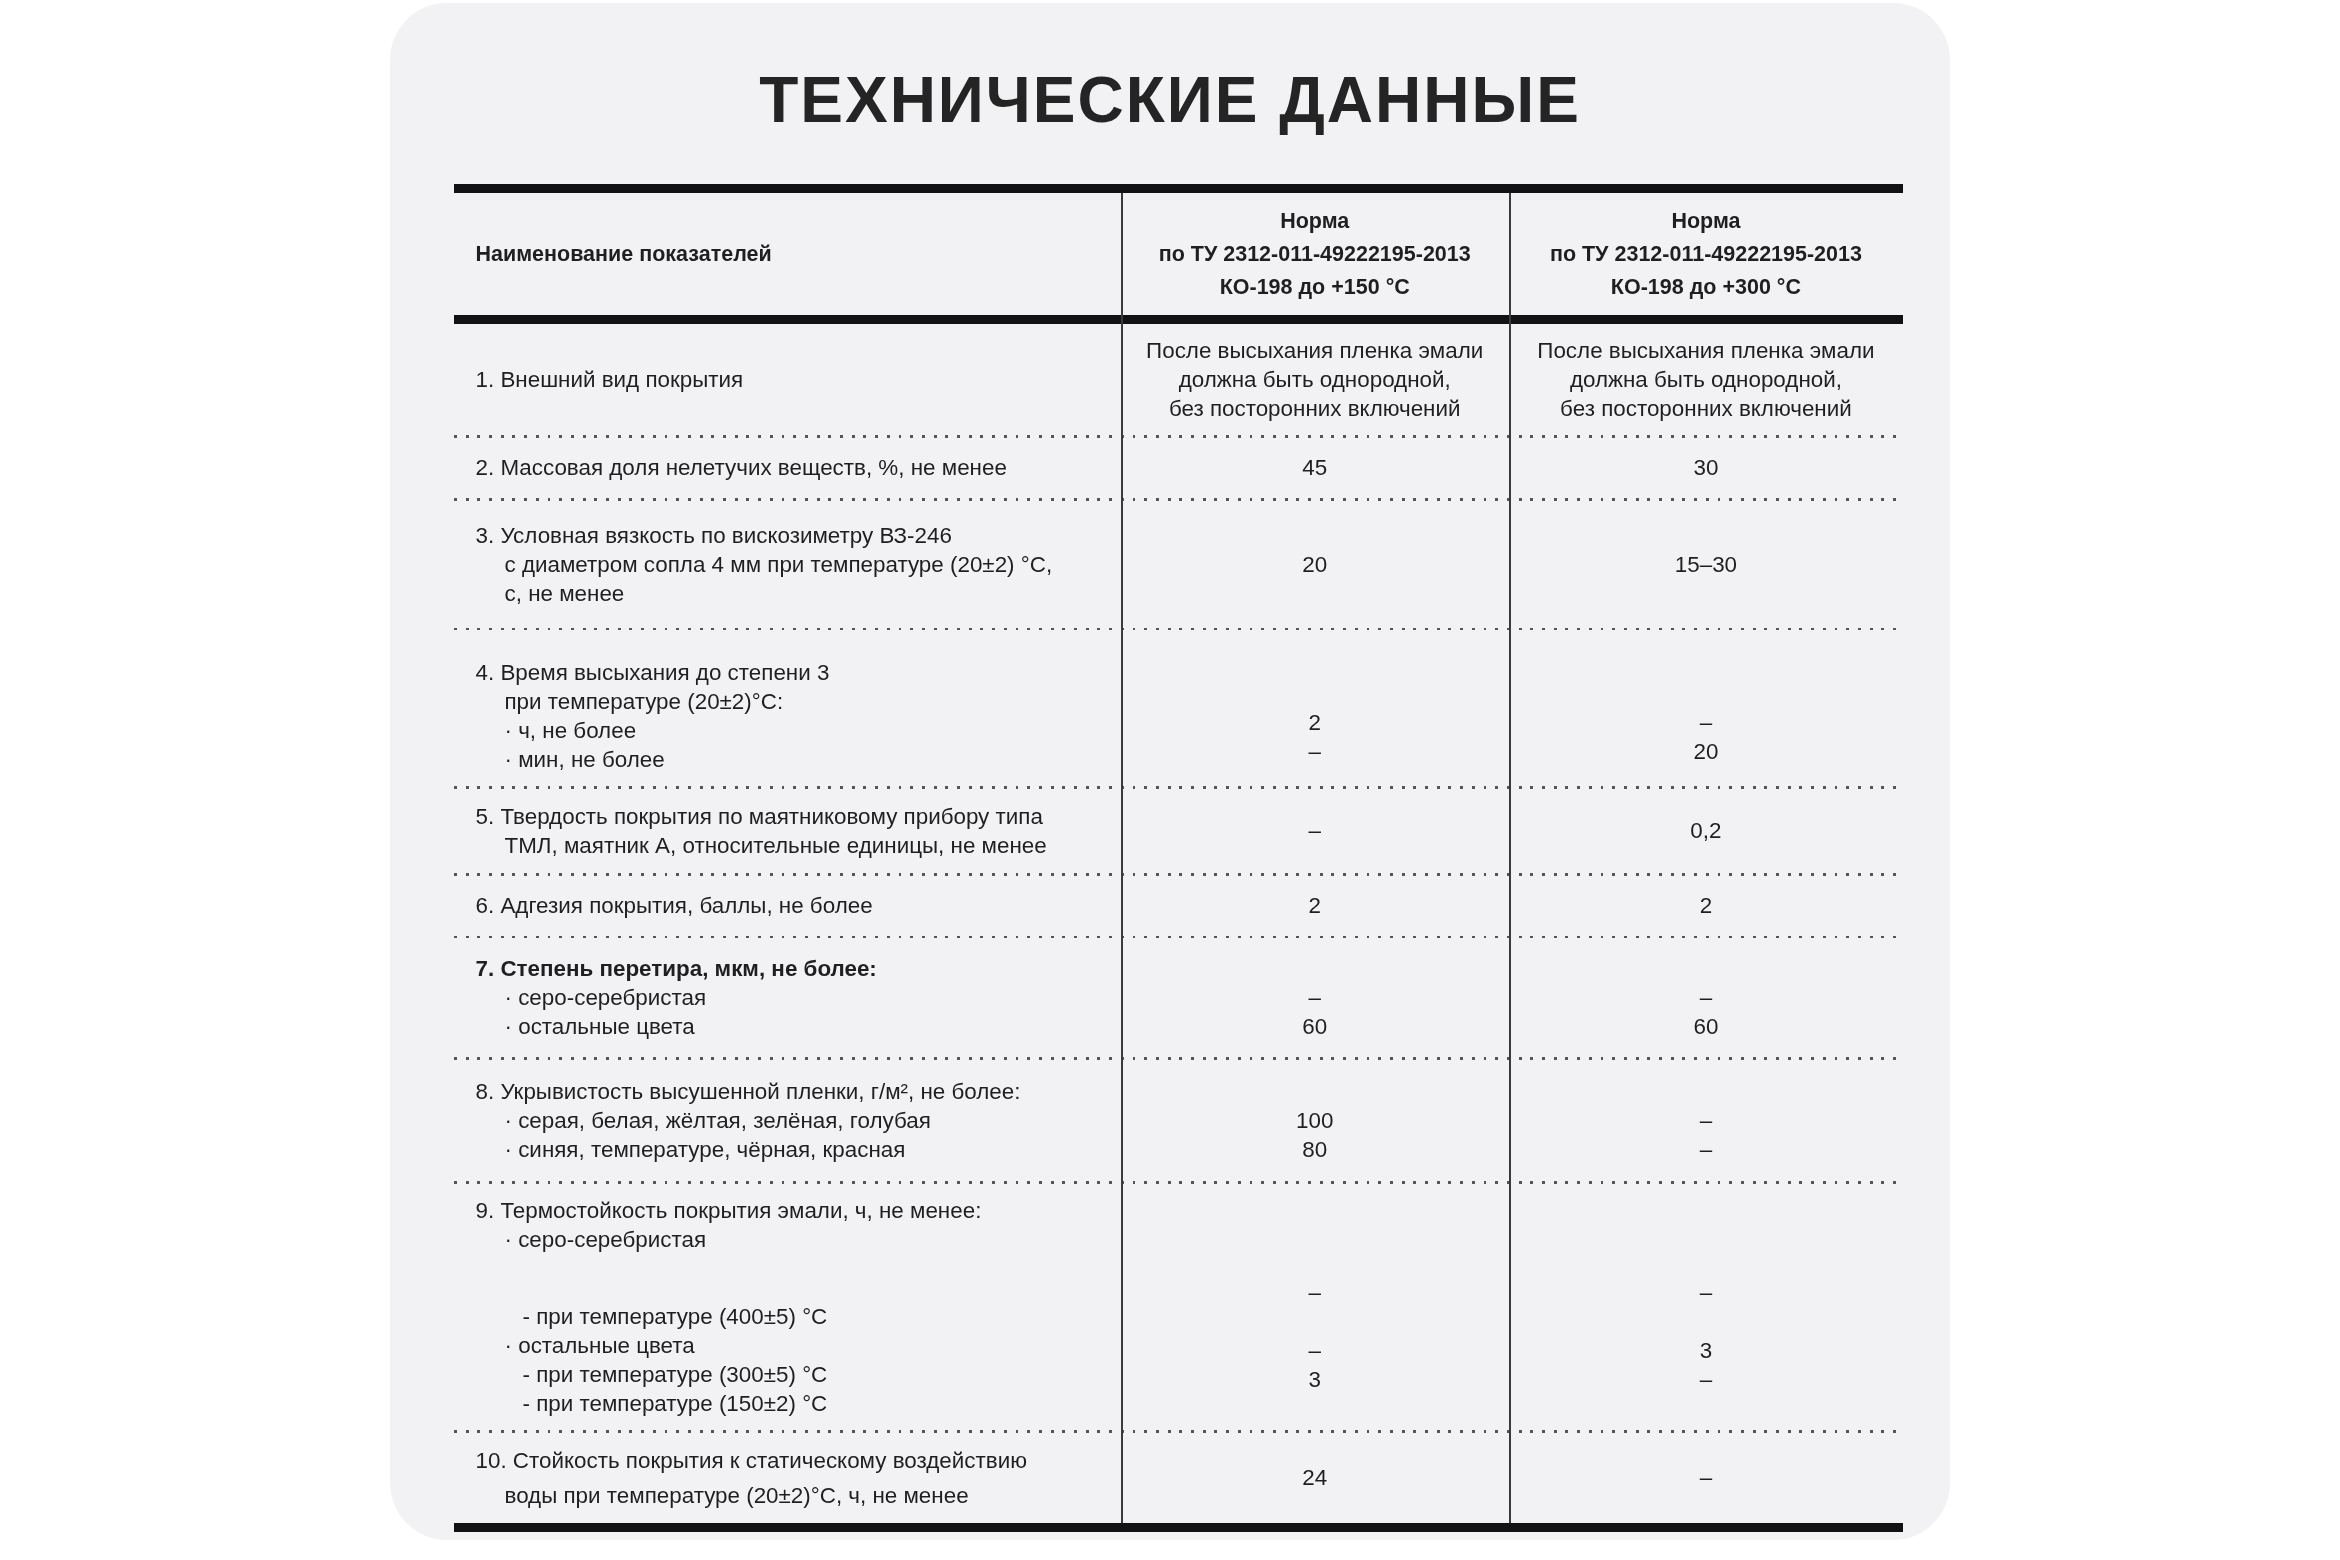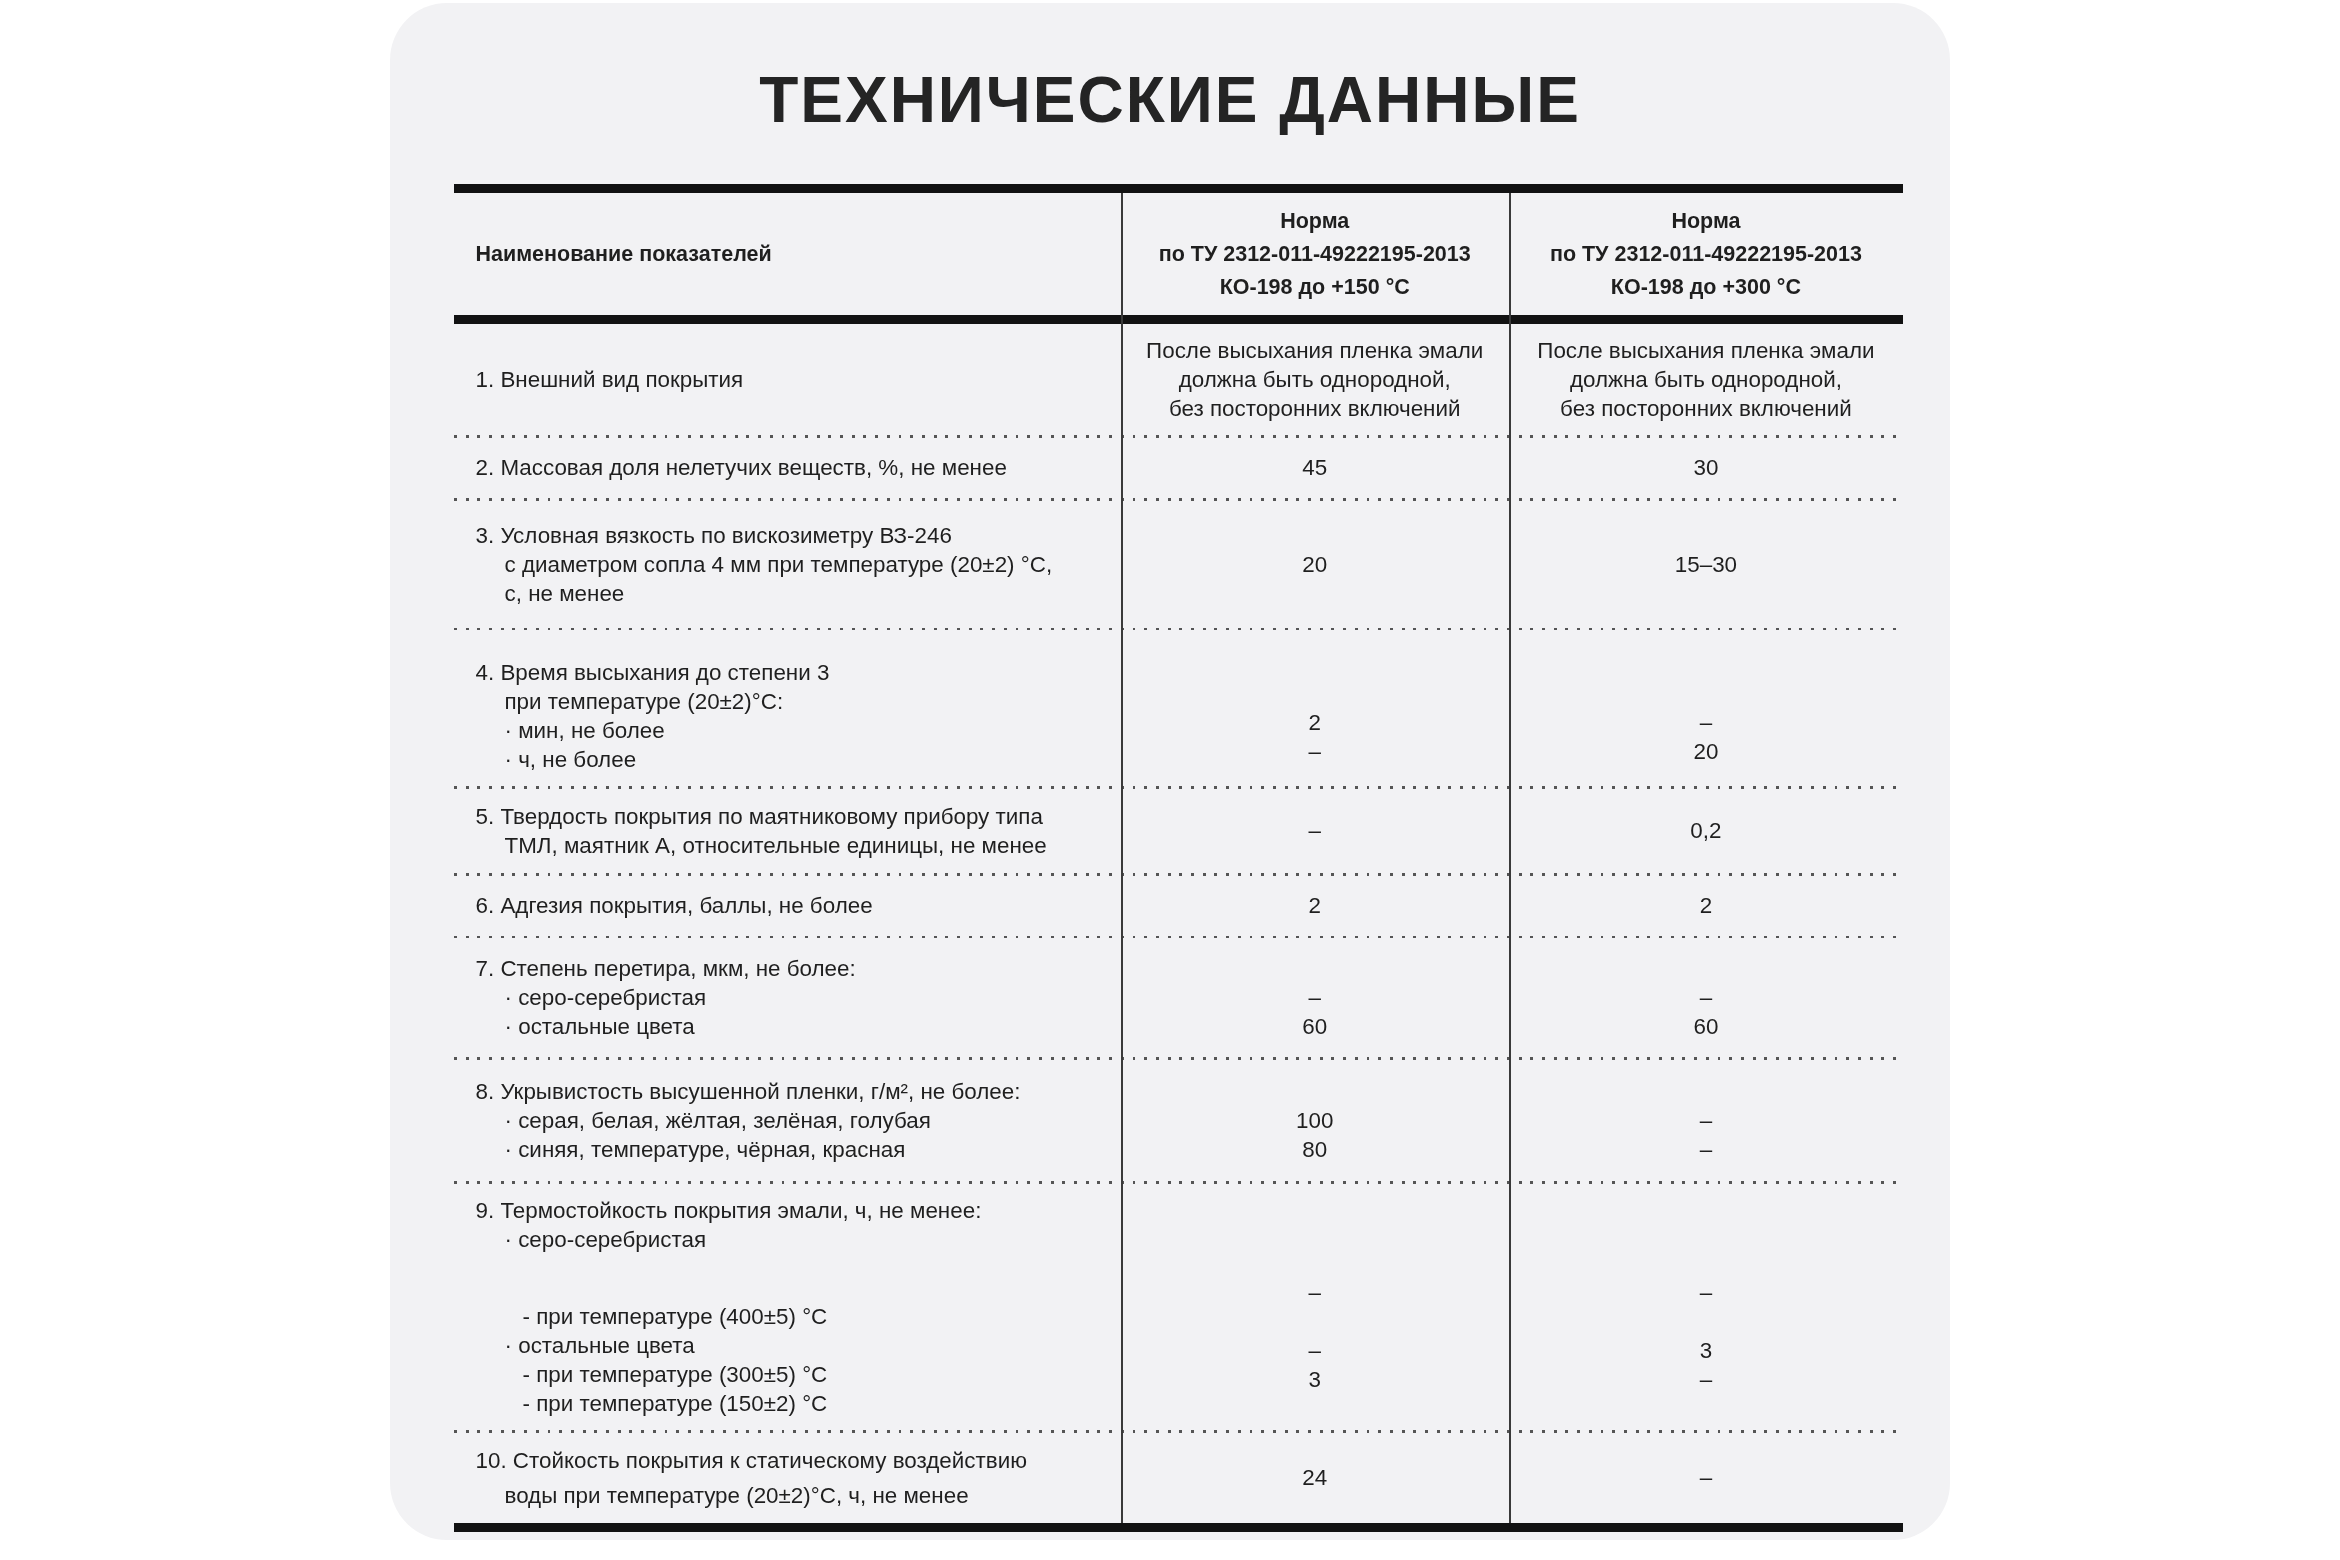--- a/index.html
+++ b/index.html
@@ -113,22 +113,22 @@
           </div>
           <div class="cell val-cell">
             <div class="line">15–30</div>
           </div>
         </div>
         <div class="dotted"></div>
         <div class="row body-row" style="min-height: 142px;">
           <div class="cell name-cell">
             <div class="line" style="padding-left: 0px; margin-top: 16px;">4. Время высыхания до степени 3</div>
             <div class="line" style="padding-left: 29px;">при температуре (20±2)°С:</div>
+            <div class="line" style="padding-left: 29px;">· ч, не более</div>
             <div class="line" style="padding-left: 29px;">· мин, не более</div>
-            <div class="line" style="padding-left: 29px;">· ч, не более</div>
           </div>
           <div class="cell val-cell">
             <div class="line"></div>
             <div class="line"></div>
             <div class="line">2</div>
             <div class="line">–</div>
           </div>
           <div class="cell val-cell">
             <div class="line"></div>
             <div class="line"></div>
@@ -157,21 +157,21 @@
           <div class="cell val-cell">
             <div class="line">2</div>
           </div>
           <div class="cell val-cell">
             <div class="line">2</div>
           </div>
         </div>
         <div class="dotted"></div>
         <div class="row body-row" style="min-height: 119px;">
           <div class="cell name-cell">
-            <div class="line" style="padding-left: 0px;">7. Степень перетира, мкм, не более:</div>
+            <div class="line" style="padding-left: 0px; font-weight: bold;">7. Степень перетира, мкм, не более:</div>
             <div class="line" style="padding-left: 29px;">· серо-серебристая</div>
             <div class="line" style="padding-left: 29px;">· остальные цвета</div>
           </div>
           <div class="cell val-cell">
             <div class="line"></div>
             <div class="line">–</div>
             <div class="line">60</div>
           </div>
           <div class="cell val-cell">
             <div class="line"></div>

